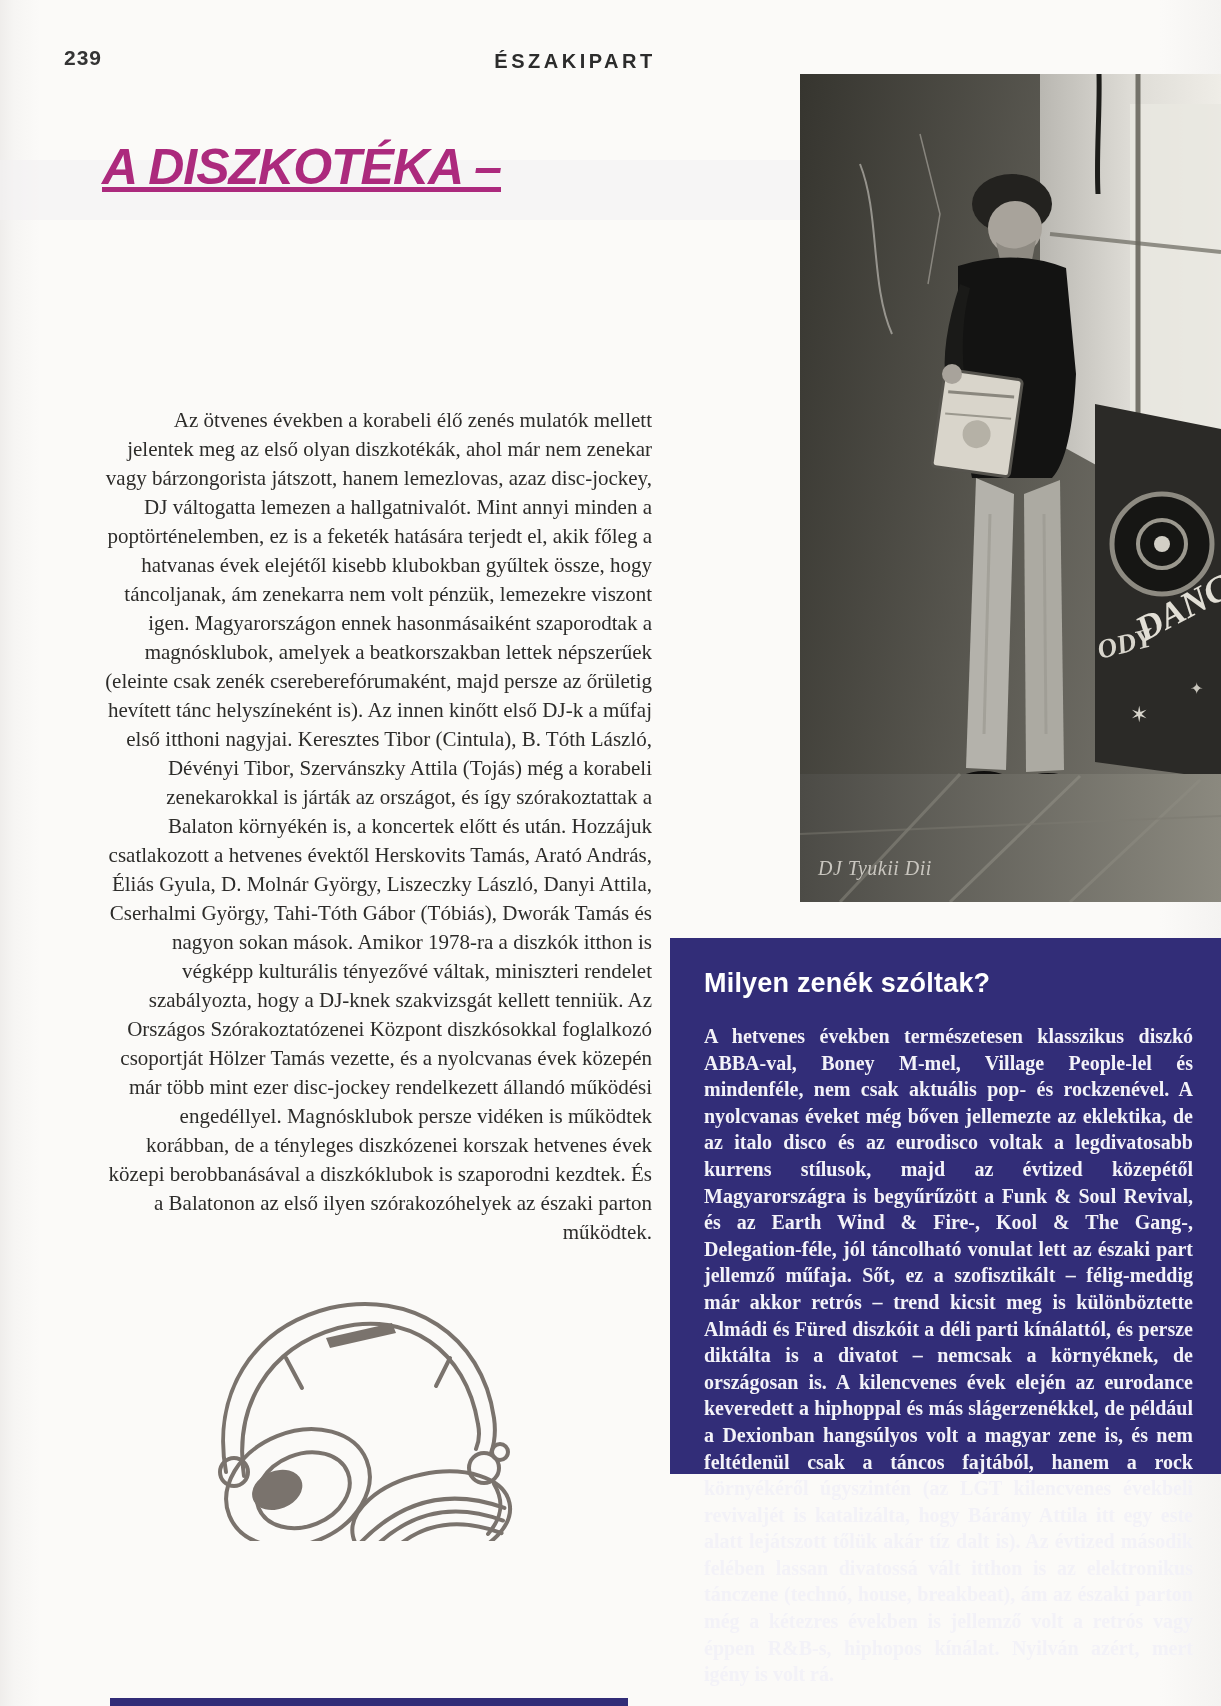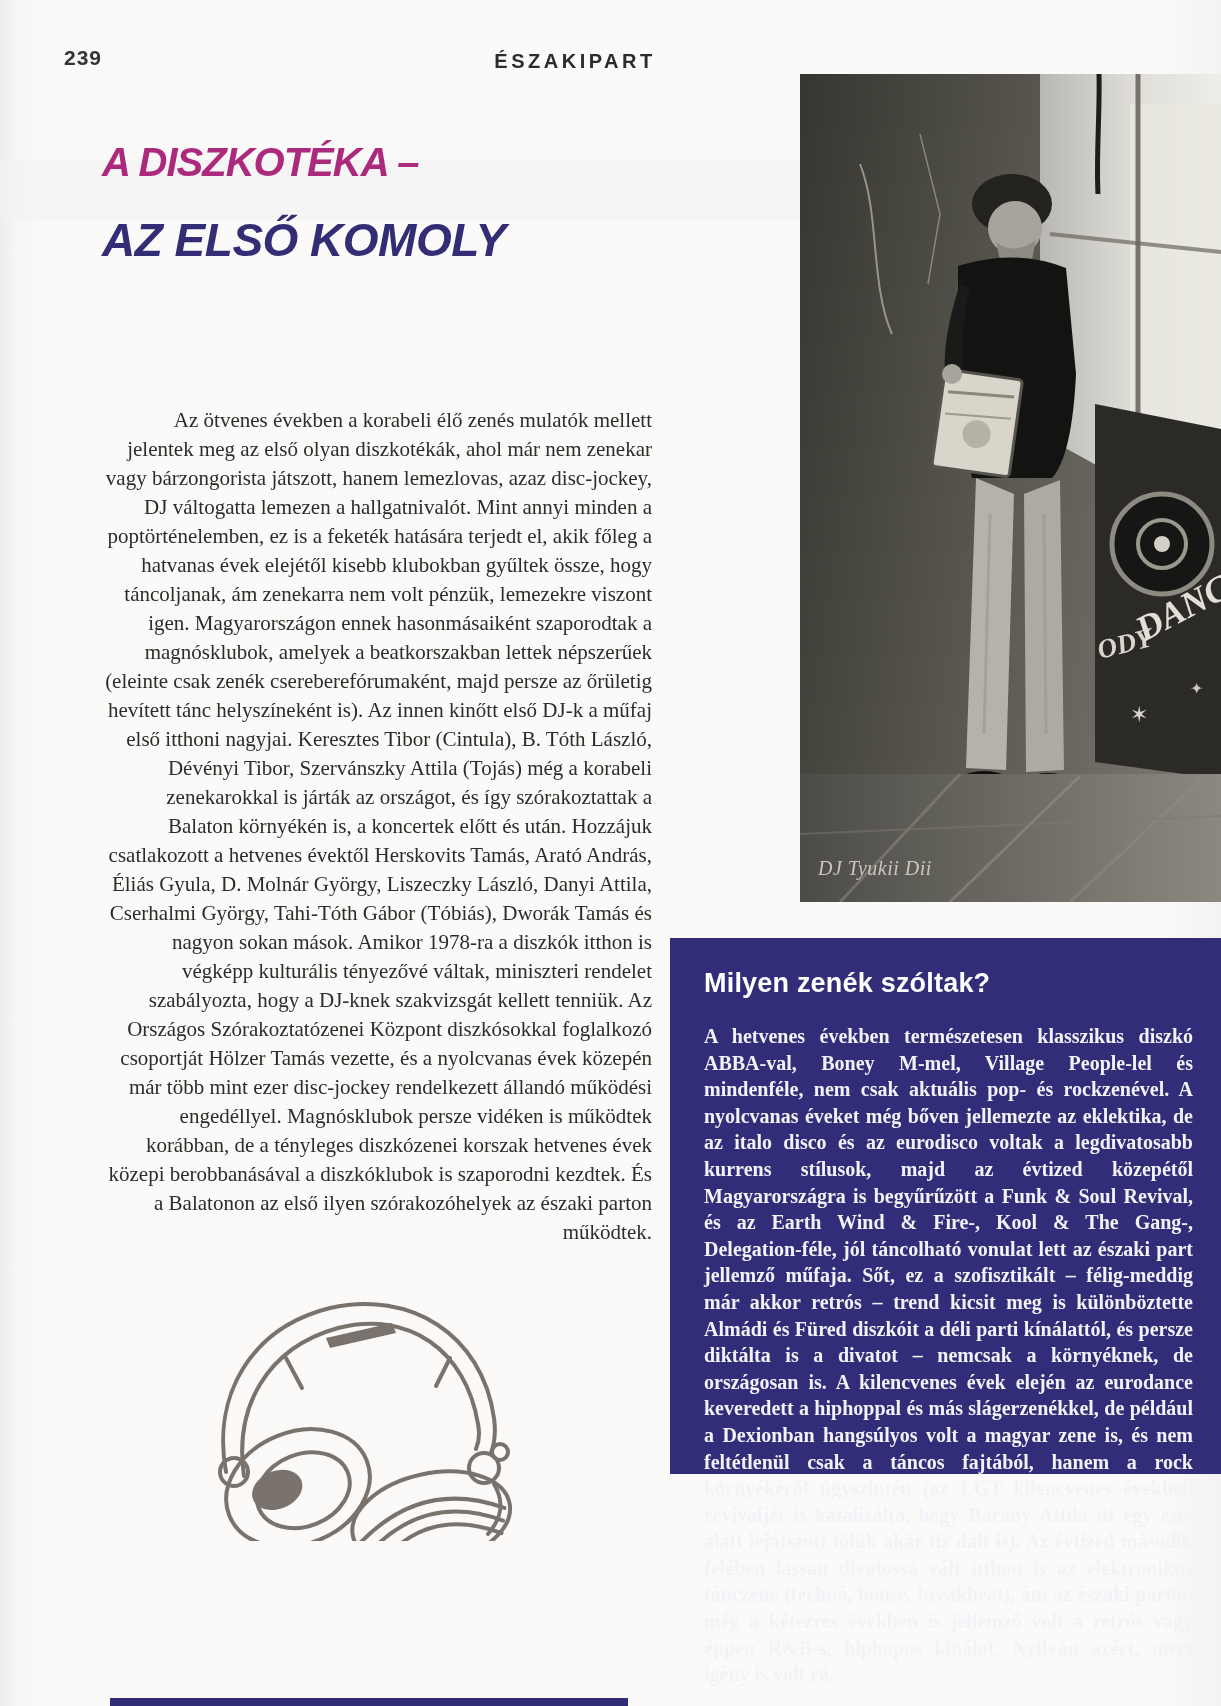--- a/index.html
+++ b/index.html
@@ -16,21 +16,21 @@
   }
   .runhead{
     position:absolute;left:0;top:50px;width:1150px;text-align:center;
     font-size:20px;font-weight:700;color:#2c2c2c;letter-spacing:3.5px;
   }
   .titleband{
     position:absolute;left:0;top:160px;width:1221px;height:60px;
     background:#f2f0f2;opacity:.55;
   }
   .title{position:absolute;left:102px;top:142px;font-style:italic;font-weight:800;line-height:1;}
-  .title .t1{font-size:40px;color:#ac2a7d;letter-spacing:-1px;margin-bottom:24px;}
+  .title .t1{font-size:50px;color:#ac2a7d;letter-spacing:-1px;margin-bottom:32px;text-decoration:underline;}
   .title .t2{font-size:46px;color:#322d74;letter-spacing:-0.5px;line-height:68px;}
   .bodytext{
     position:absolute;left:103px;top:406px;width:549px;
     font-family:"Liberation Serif",serif;
     font-size:21px;line-height:29px;color:#2d2c2a;
     text-align:right;
   }
   
   .photo{
     position:absolute;left:800px;top:74px;width:421px;height:828px;
@@ -69,21 +69,20 @@
 
 <div id="page">
 
   <div class="pageno">239</div>
   <div class="runhead">ÉSZAKIPART</div>
 
   <div class="titleband"></div>
 
   <div class="title">
     <div class="t1">A DISZKOTÉKA –</div>
-    <div class="t2">AZ ELSŐ KOMOLY</div>
   </div>
 
   <div class="bodytext">Az ötvenes években a korabeli élő zenés mulatók mellett jelentek meg az első olyan diszkotékák, ahol már nem zenekar vagy bárzongorista játszott, hanem lemezlovas, azaz disc-jockey, DJ váltogatta lemezen a hallgatnivalót. Mint annyi minden a poptörténelemben, ez is a feketék hatására terjedt el, akik főleg a hatvanas évek elejétől kisebb klubokban gyűltek össze, hogy táncoljanak, ám zenekarra nem volt pénzük, lemezekre viszont igen. Magyarországon ennek hasonmásaiként szaporodtak a magnósklubok, amelyek a beatkorszakban lettek népszerűek (eleinte csak zenék csereberefórumaként, majd persze az őrületig hevített tánc helyszíneként is). Az innen kinőtt első DJ-k a műfaj első itthoni nagyjai. Keresztes Tibor (Cintula), B. Tóth László, Dévényi Tibor, Szervánszky Attila (Tojás) még a korabeli zenekarokkal is járták az országot, és így szórakoztattak a Balaton környékén is, a koncertek előtt és után. Hozzájuk csatlakozott a hetvenes évektől Herskovits Tamás, Arató András, Éliás Gyula, D. Molnár György, Liszeczky László, Danyi Attila, Cserhalmi György, Tahi-Tóth Gábor (Tóbiás), Dworák Tamás és nagyon sokan mások. Amikor 1978-ra a diszkók itthon is végképp kulturális tényezővé váltak, miniszteri rendelet szabályozta, hogy a DJ-knek szakvizsgát kellett tenniük. Az Országos Szórakoztatózenei Központ diszkósokkal foglalkozó csoportját Hölzer Tamás vezette, és a nyolcvanas évek közepén már több mint ezer disc-jockey rendelkezett állandó működési engedéllyel. Magnósklubok persze vidéken is működtek korábban, de a tényleges diszkózenei korszak hetvenes évek közepi berobbanásával a diszkóklubok is szaporodni kezdtek. És a Balatonon az első ilyen szórakozóhelyek az északi parton működtek.</div>
 
   <div class="photo">
     <svg width="421" height="828" viewBox="0 0 421 828" xmlns="http://www.w3.org/2000/svg">
       <defs>
         <linearGradient id="gWall" x1="0" y1="0" x2="1" y2="0.3">
           <stop offset="0" stop-color="#36352f"></stop>
           <stop offset="1" stop-color="#74726a"></stop>

